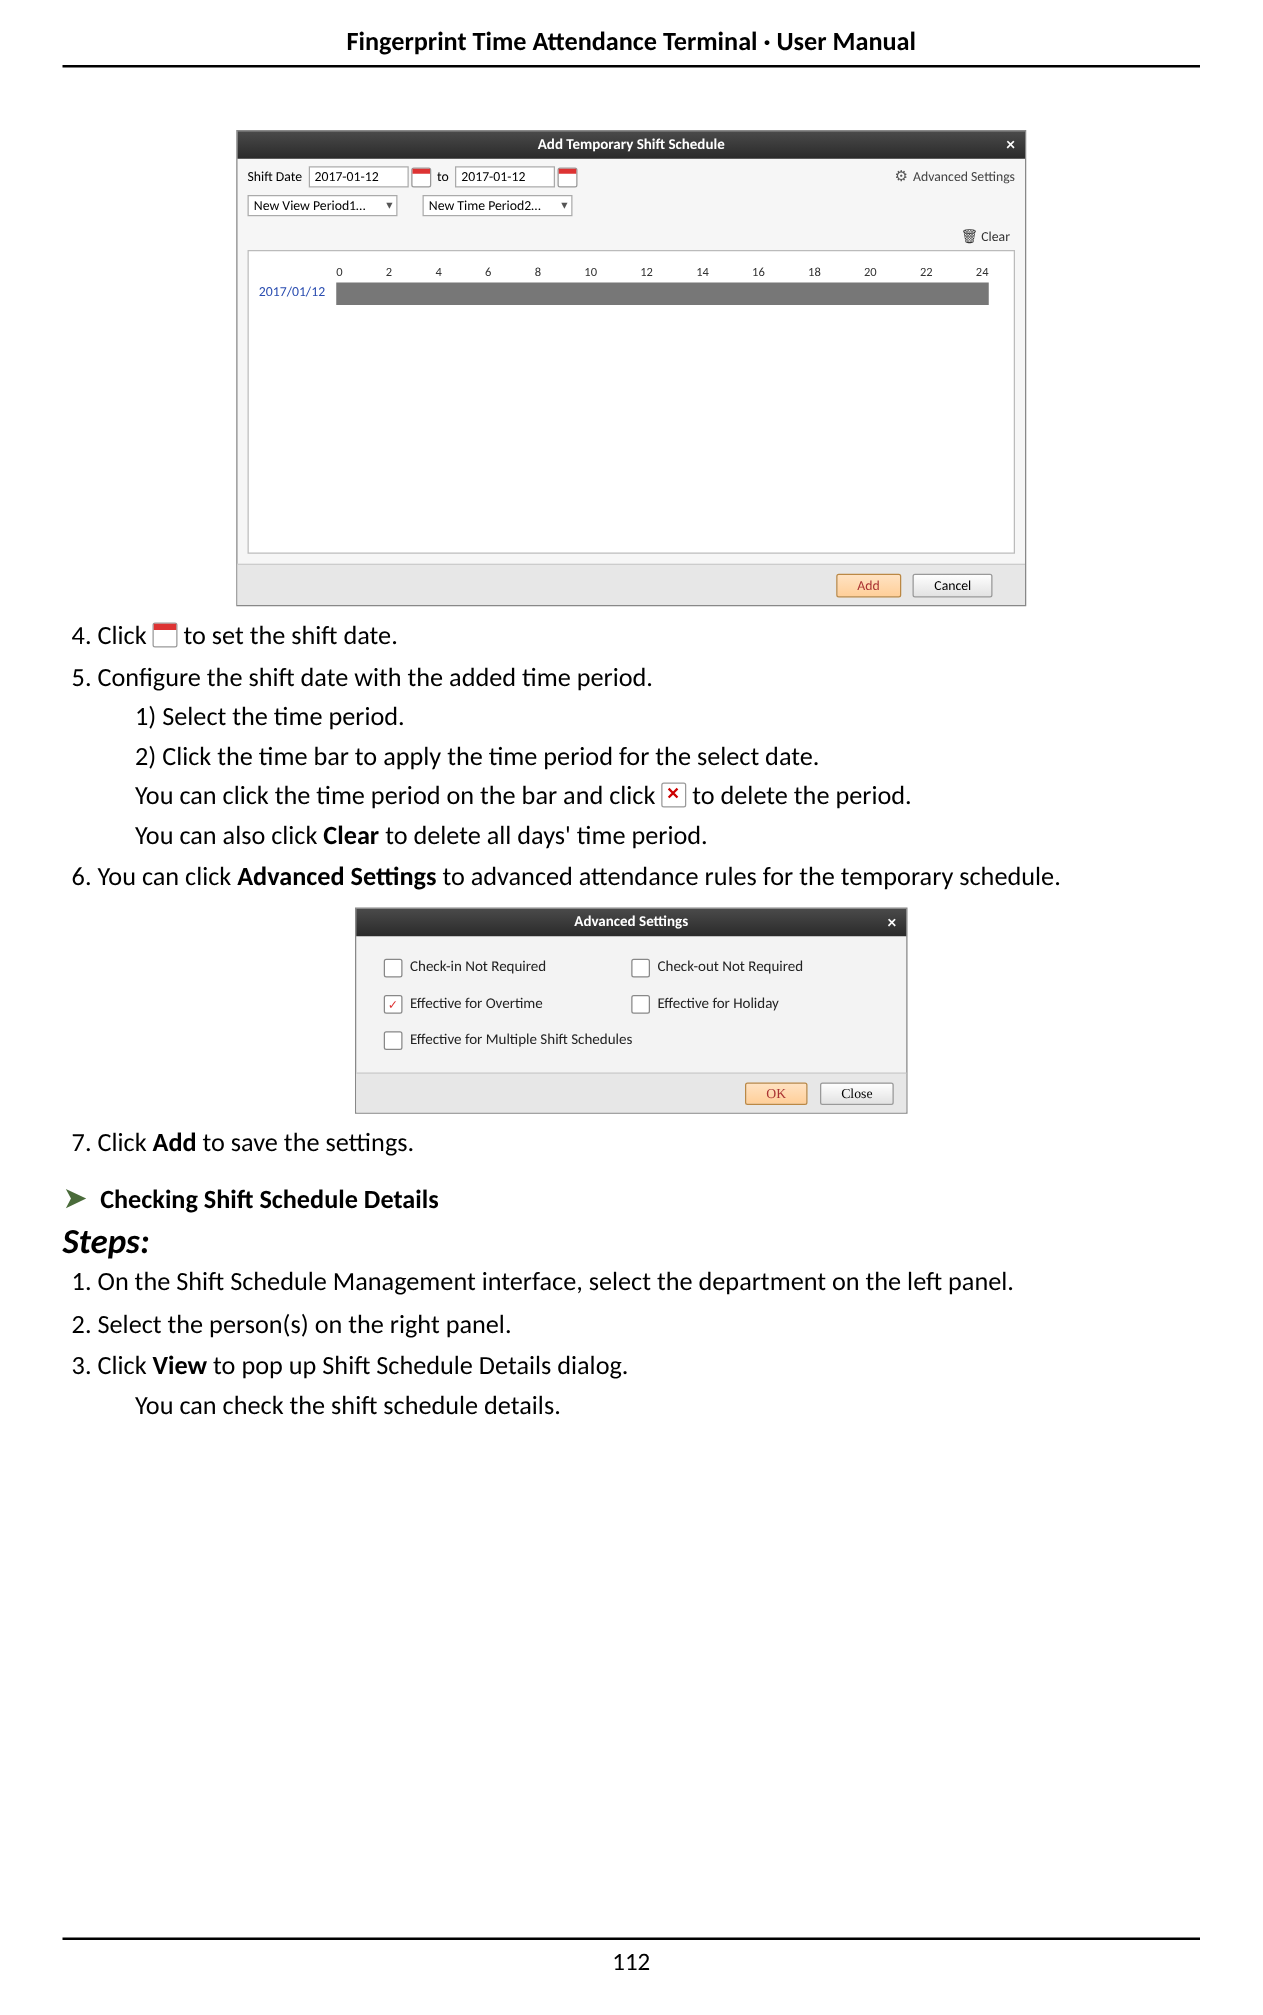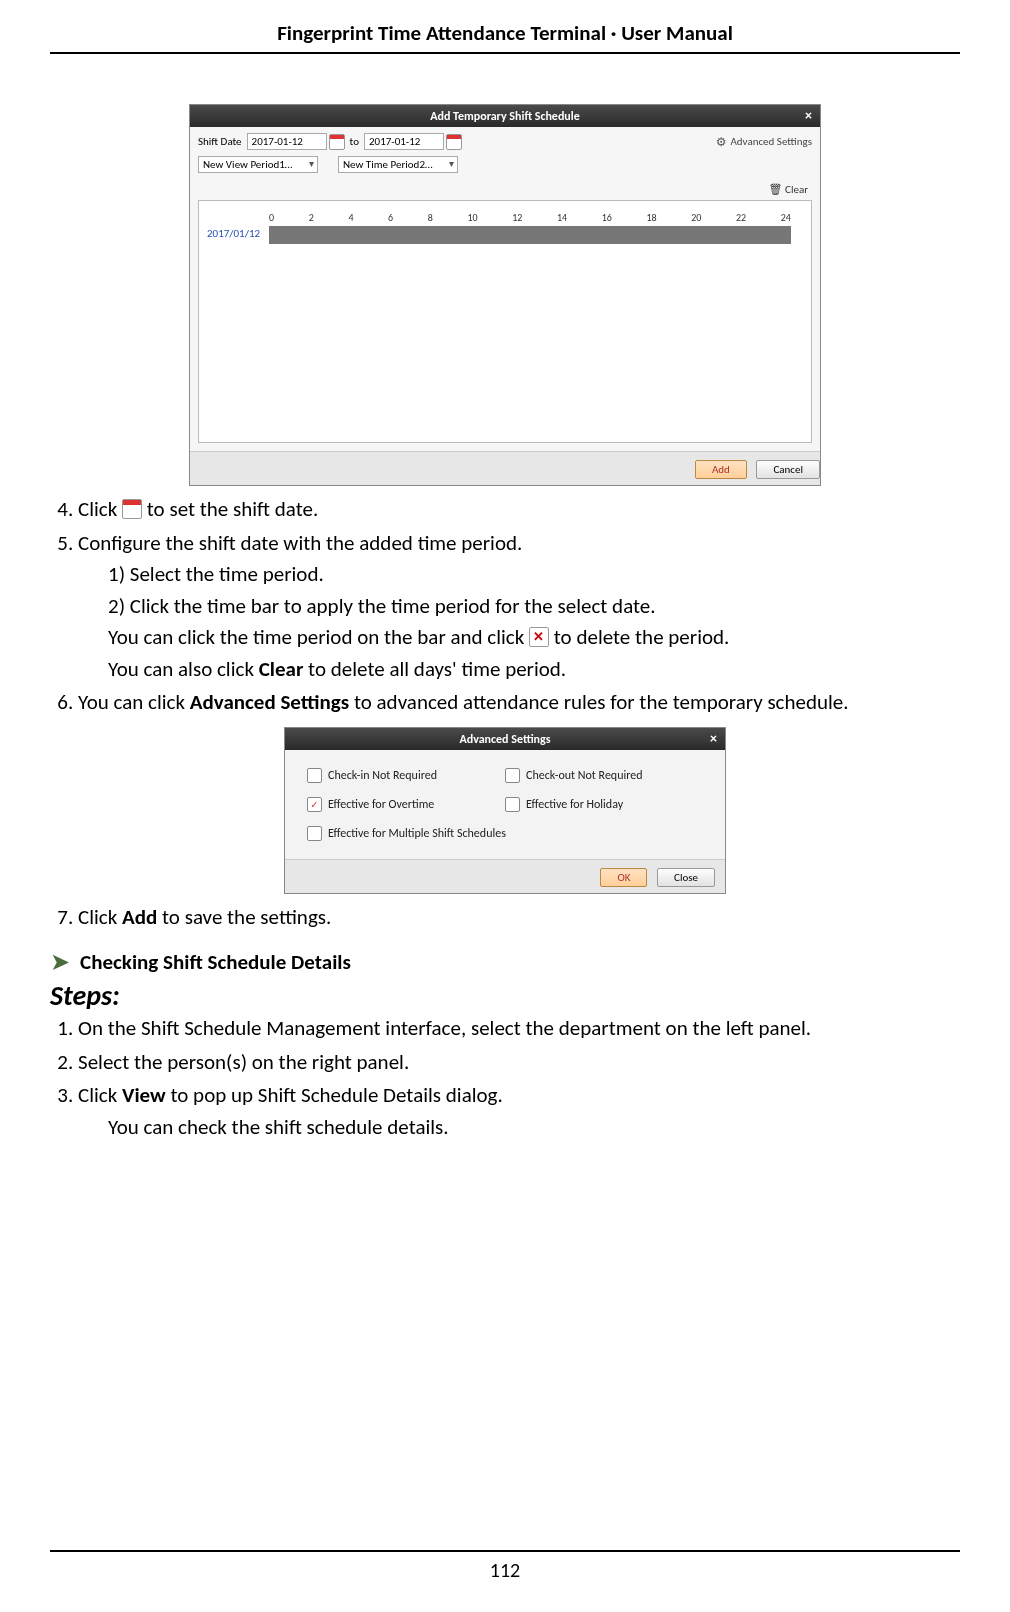--- a/index.html
+++ b/index.html
@@ -166,21 +166,21 @@
     color: #333;
   }
   .tl-bar {
     height: 18px;
     background: #777;
     margin-top: 2px;
   }
   .d1-footer {
     background: #e7e7e7;
     border-top: 1px solid #ccc;
-    padding: 6px 0;
+    padding: 6px 26px;
     text-align: right;
   }
   .btn {
     display: inline-block;
     border: 1px solid #999;
     background: linear-gradient(#fefefe, #e2e2e2);
     font-size: 11px;
     padding: 2px 16px;
     border-radius: 2px;
     margin-left: 6px;
@@ -257,20 +257,21 @@
     justify-content: center;
     font-size: 10px;
     color: #d33;
   }
   .d2-span2 { grid-column: 1 / 3; }
   .d2-footer {
     background: #e7e7e7;
     border-top: 1px solid #ccc;
     padding: 6px 10px;
     text-align: right;
+    font-family: Liberation Serif, serif;
   }
 
   .section-arrow {
     display: flex;
     align-items: center;
     gap: 10px;
     margin-top: 14px;
   }
   .arrow-icon {
     color: #4a6b3a;

